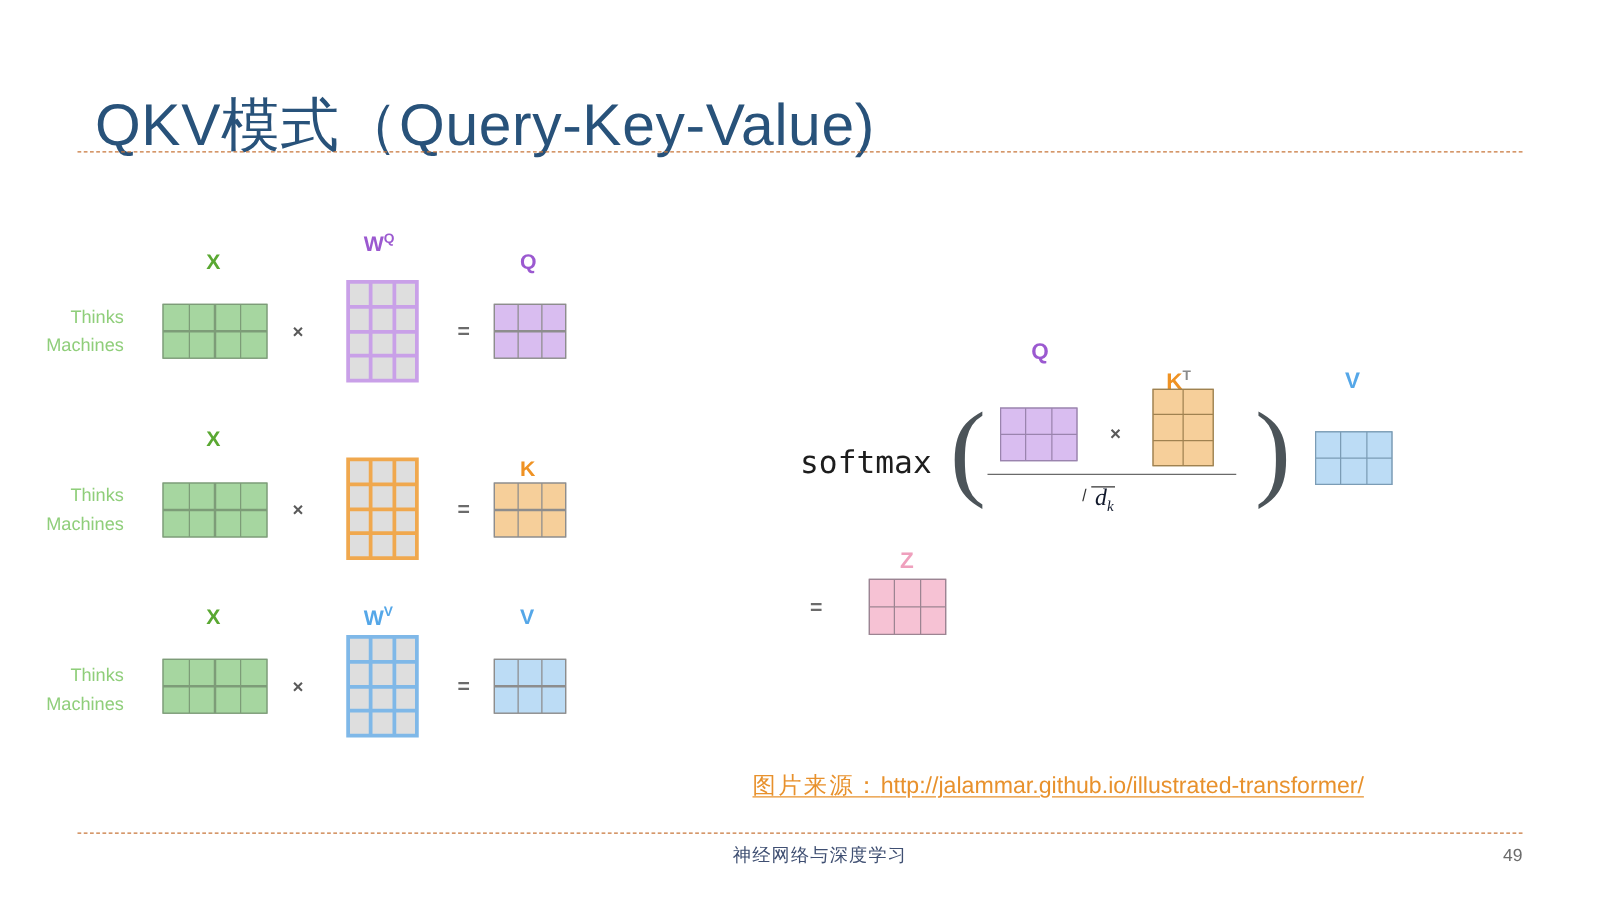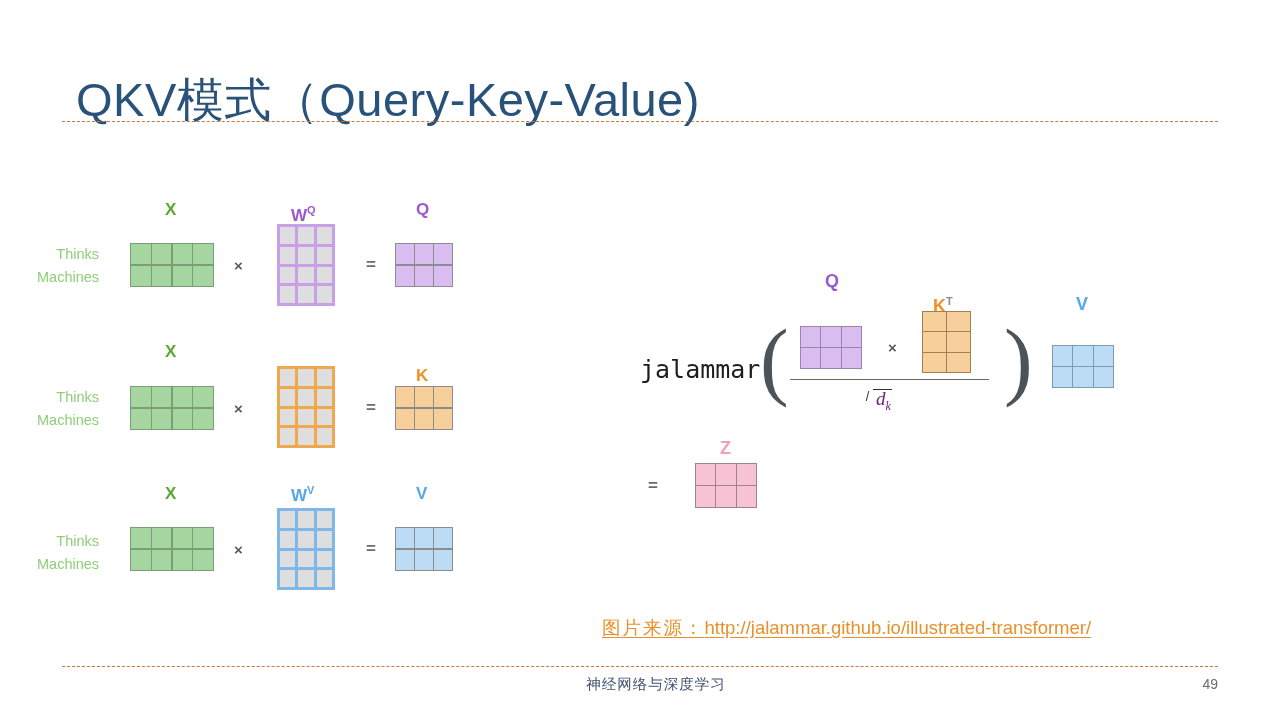--- a/index.html
+++ b/index.html
@@ -174,21 +174,21 @@
     width: 199px;
     height: 0;
     border-top: 1.6px solid #6a6a6a;
   }
   #denominator {
     position: absolute;
     left: 866px;
     top: 386px;
     font-family: "Liberation Serif", serif;
     font-size: 19px;
-    color: #701a75;
+    color: #0f172a;
     font-style: italic;
   }
   .radical-wrap {
     display: inline-block;
     position: relative;
     padding-left: 10px;
     padding-top: 2px;
   }
   .radical-wrap::before {
     content: "";
@@ -248,21 +248,21 @@
     color: #6b6b6b;
   }
 </style>
 </head>
 <body>
 
 <div id="slide-title">QKV模式（Query-Key-Value)</div>
 <div id="title-rule"></div>
 
 <div class="hdr c-green" style="left:165px; top:200px;">X</div>
-<div class="hdr c-purple" style="left:291px; top:204px;"><span>W</span><sup>Q</sup></div>
+<div class="hdr c-purple" style="left:291px; top:185px;"><span>W</span><sup>Q</sup></div>
 <div class="hdr c-purple" style="left:416px; top:200px;">Q</div>
 
 <div class="row-label" style="left:37px; top:243px;">
   <span>Thinks</span><br>
   <span>Machines</span>
 </div>
 
 <div class="matrix mat-x" style="position:absolute; left:130px; top:243px;">
   <div class="cell"></div>
     <div class="cell"></div>
@@ -395,21 +395,21 @@
     <div class="cell"></div>
   <div class="cell"></div>
     <div class="cell"></div>
     <div class="cell"></div>
 </div>
 
 <div class="hdr c-purple" style="left:825px; top:271px; font-size:18px;">Q</div>
 <div class="hdr c-orange" style="left:933px; top:271px; font-size:18px;"><span>K</span><sup class="c-gray-sup">T</sup></div>
 <div class="hdr c-blue" style="left:1076px; top:294px; font-size:18px;">V</div>
 
-<div id="softmax-word">jalammar</div>
+<div id="softmax-word">softmax</div>
 
 <div class="bigparen" style="left:760px; top:317px;">(</div>
 
 <div class="matrix mat-qf" style="position:absolute; left:800px; top:326px;">
   <div class="cell"></div>
     <div class="cell"></div>
     <div class="cell"></div>
   <div class="cell"></div>
     <div class="cell"></div>
     <div class="cell"></div>

